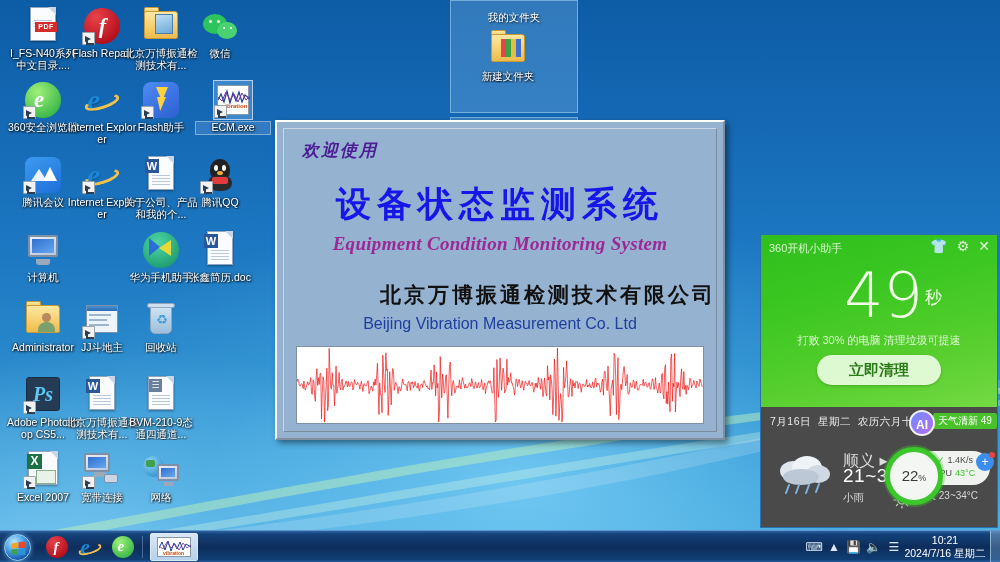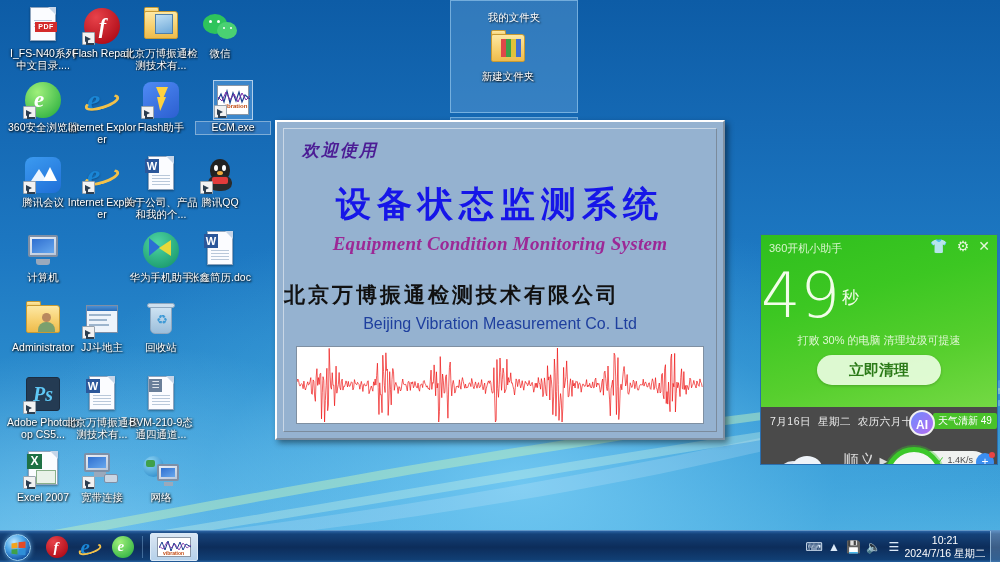--- a/index.html
+++ b/index.html
@@ -148,54 +148,55 @@
     position:absolute; left:0; right:0; top:52px; text-align:center;
     color:#1616e8; font-size:35px; font-weight:bold;
     font-family:"DejaVu Serif",serif; letter-spacing:6px;
   }
   #title-en {
     position:absolute; left:0; right:0; top:104px; text-align:center;
     color:#9c2896; font-size:19px; font-weight:bold; font-style:italic;
     font-family:"Liberation Serif",serif; letter-spacing:0.3px;
   }
   #company-cn {
-    position:absolute; left:0; right:0; top:152px; text-align:left;
+    position:absolute; left:0; right:0; top:152px; text-align:right;
     color:#111111; font-size:21px; font-weight:bold;
     font-family:"DejaVu Serif",serif; letter-spacing:3px;
   }
   #company-en {
     position:absolute; left:0; right:0; top:186px; text-align:center;
     color:#1e3f9e; font-size:16px;
     font-family:"Liberation Sans",sans-serif;
   }
   #wave-box {
     position:absolute; left:12px; right:12px; top:217px; height:78px;
     background:#ffffff; border:1px solid #7f90a2;
   }
 
   
   #widget {
-    position:absolute; left:760px; top:234px; width:238px; height:231px;
+    position:absolute; left:760px; top:234px; width:238px; height:294px;
     border:1px solid #2a6fb0;
     overflow:hidden;
   }
   #w-top {
     position:relative; height:172px;
     background:linear-gradient(165deg,#2fbf1e 0%,#3cc722 35%,#57cf2e 70%,#74d944 100%);
   }
   #w-title {
     position:absolute; left:8px; top:6px;
     color:#d9f5cd; font-size:11px;
   }
   #w-icons { position:absolute; right:7px; top:4px; display:flex; gap:9px; align-items:center; }
   #w-icons span { color:#e4f7da; font-size:14px; line-height:14px; cursor:pointer; }
   #w-seconds {
-    position:absolute; left:0; right:0; top:30px; text-align:left;
+    position:absolute; left:0; right:0; top:30px; text-align:center;
     color:#f2fde9; font-size:62px; line-height:62px; font-weight:300;
     font-family:"DejaVu Sans",sans-serif;
+    padding-left:28px;
   }
   #w-sec-unit { font-size:17px; font-weight:normal; vertical-align:14px; margin-left:2px; }
   #w-sub {
     position:absolute; left:0; right:0; top:98px; text-align:center;
     color:#dff7d2; font-size:11px;
   }
   #w-clean-btn {
     position:absolute; left:50%; transform:translateX(-50%); top:120px;
     width:124px; height:30px; border-radius:15px;
     background:rgba(240,255,232,0.88);

